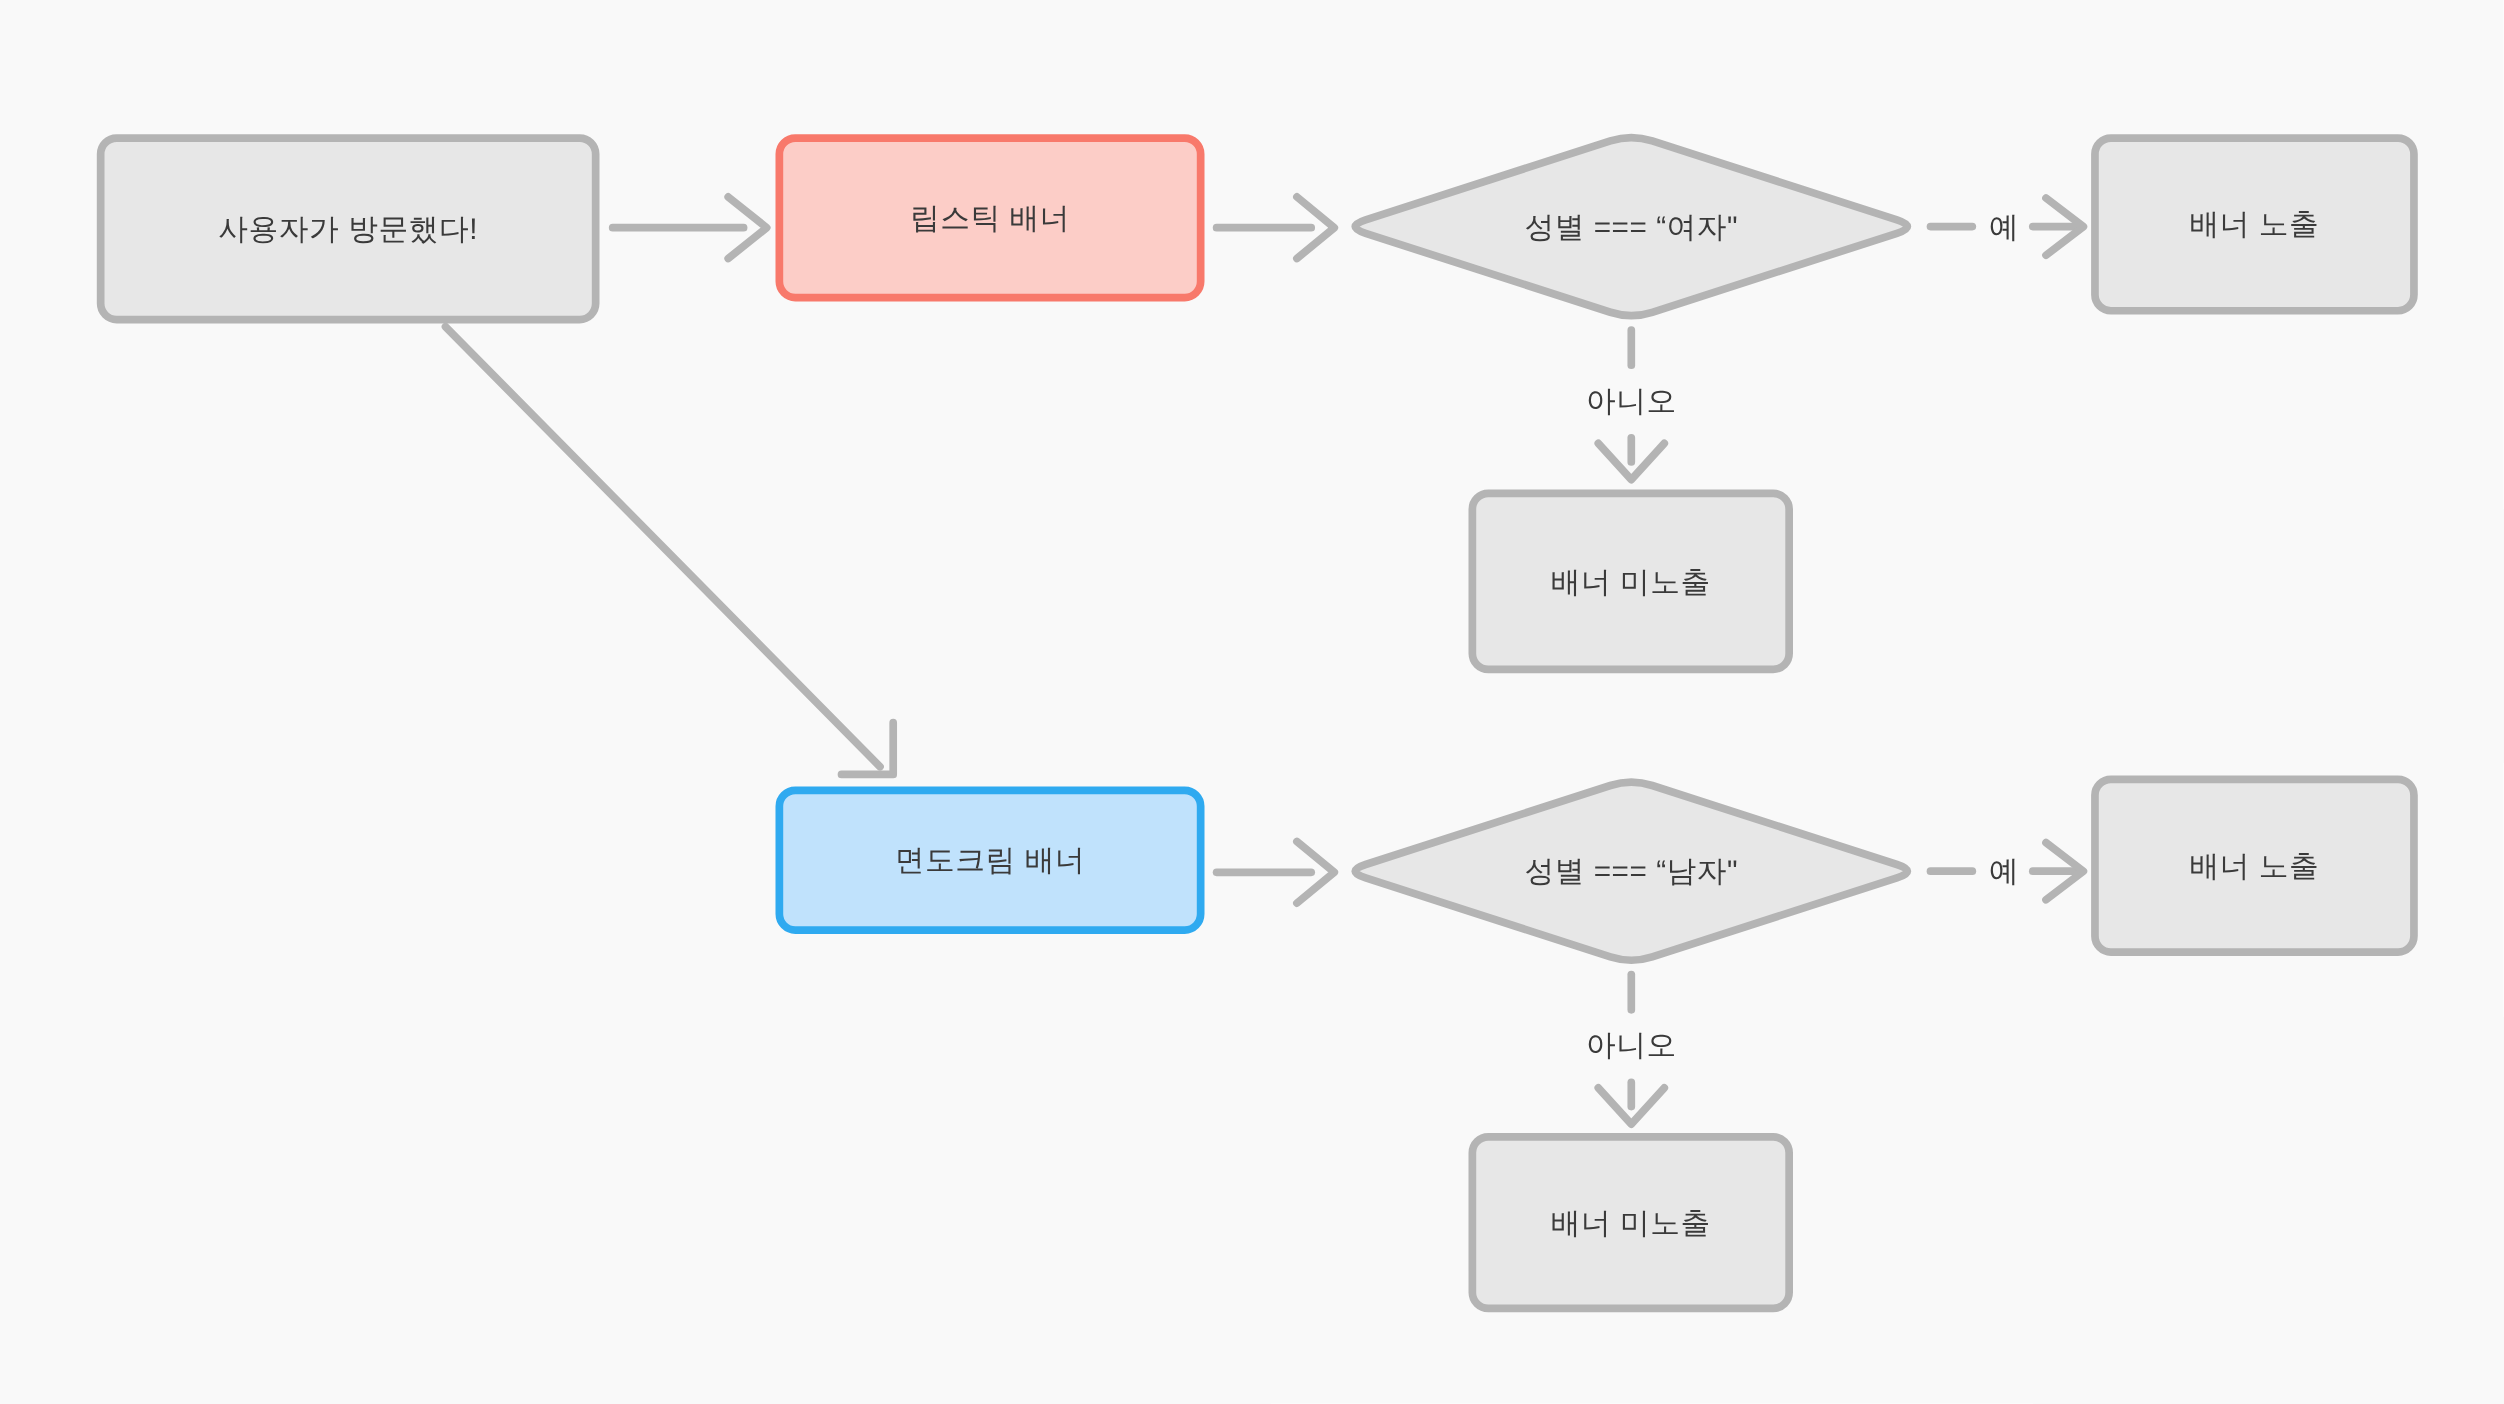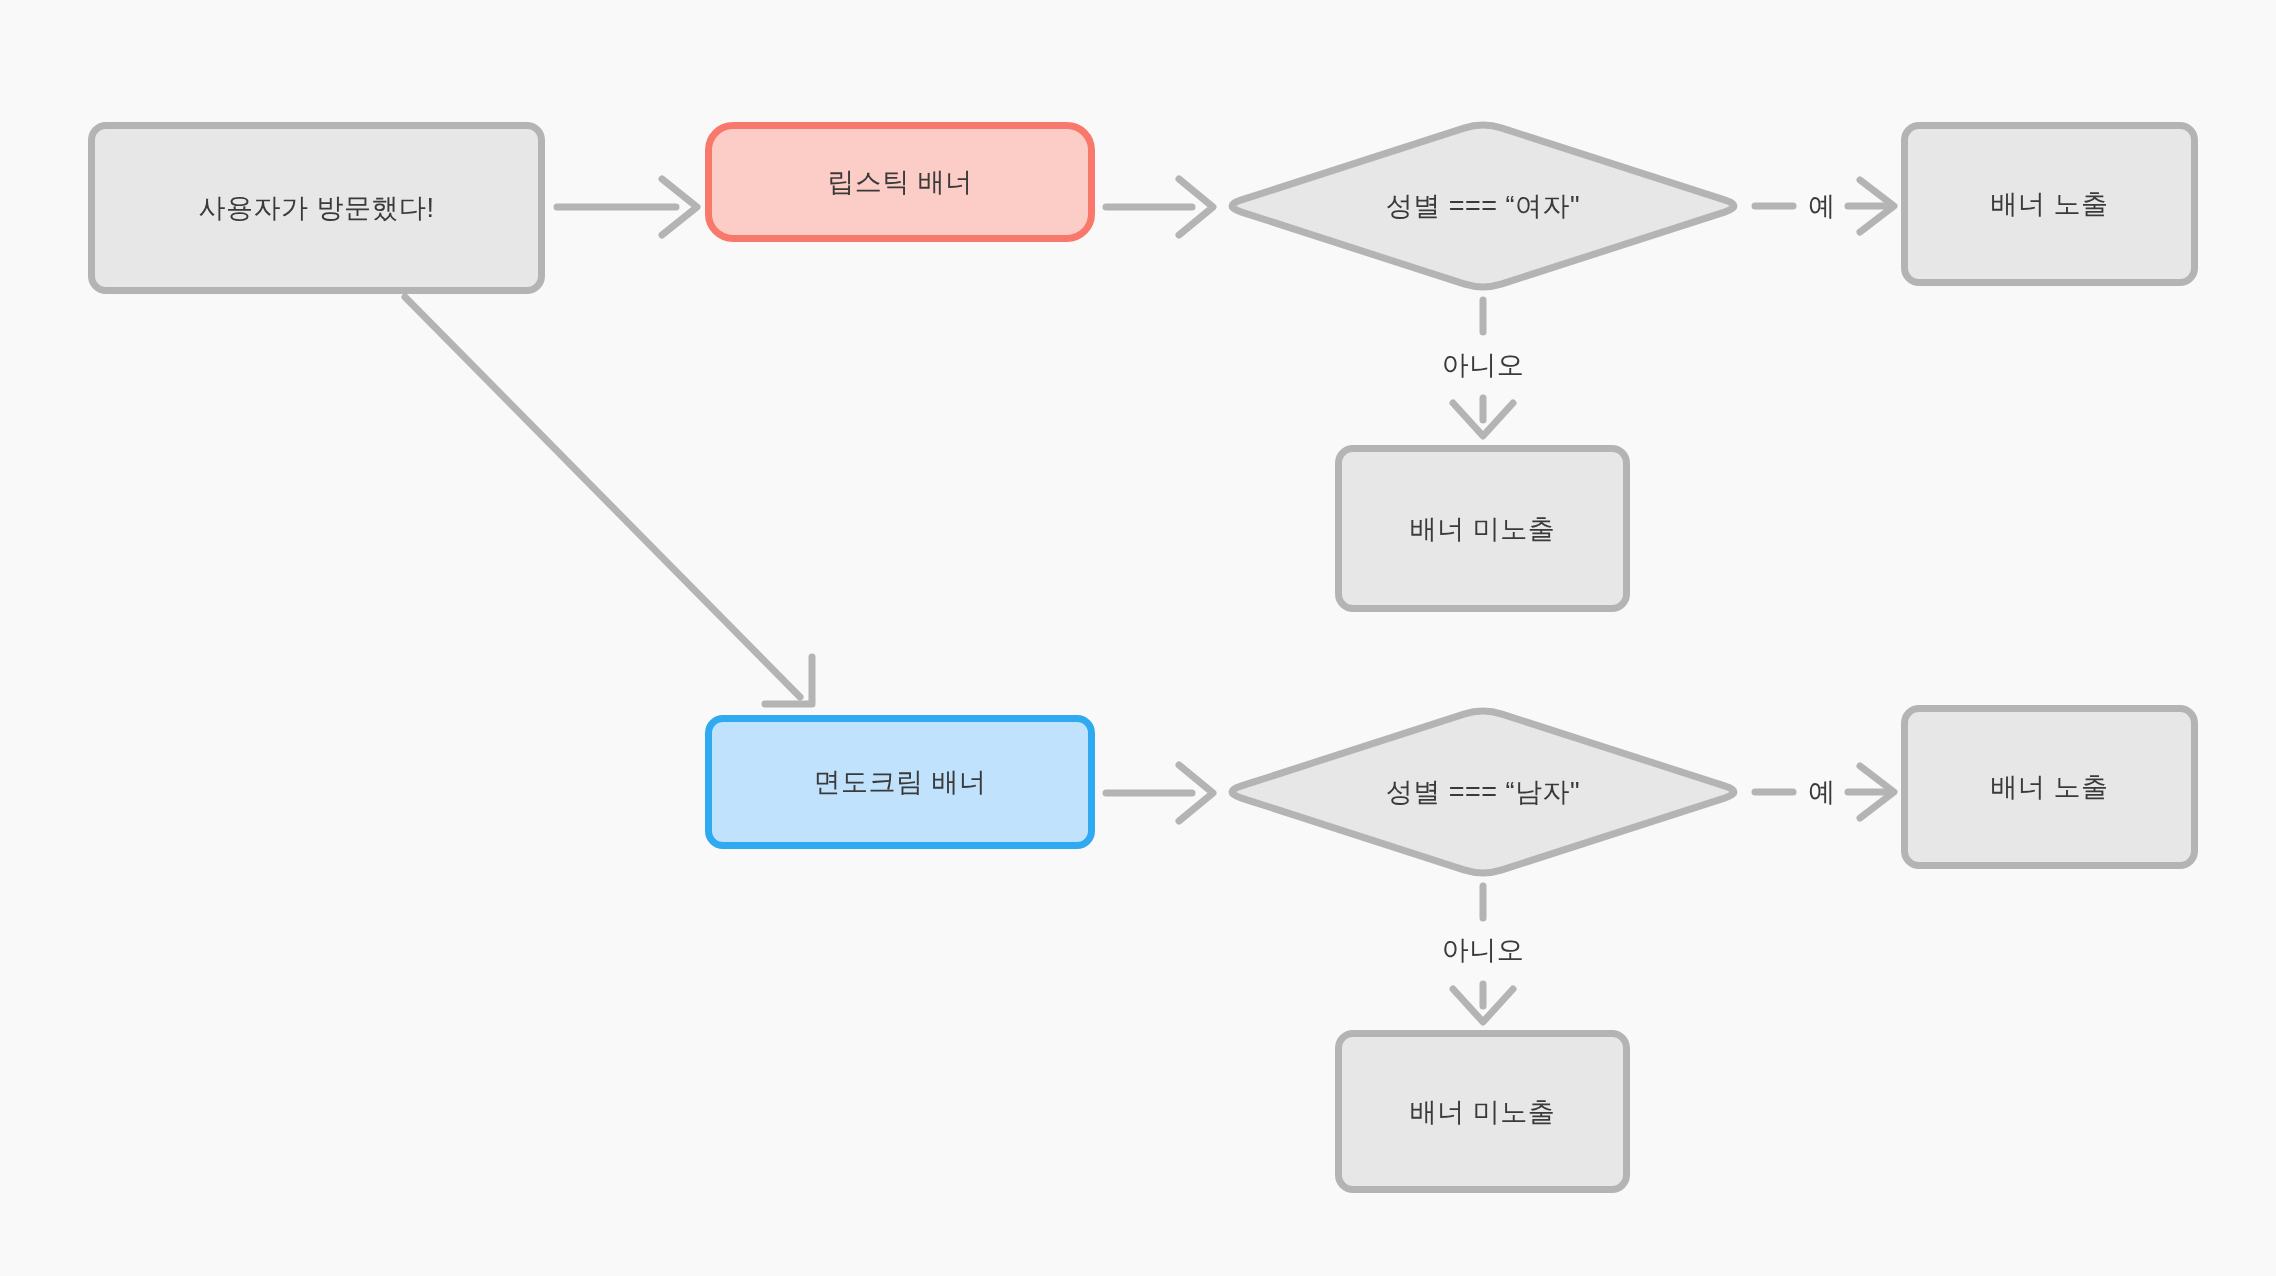--- a/index.html
+++ b/index.html
@@ -104,21 +104,21 @@
     </g>
 
     <path id="diamond1" stroke-width="7" stroke-linejoin="round" d="M 1502,128.1 L 1724.5,199.9 Q 1743.5,206 1724.5,212.1 L 1502,283.9 Q 1483,290 1464,283.9 L 1241.5,212.1 Q 1222.5,206 1241.5,199.9 L 1464,128.1 Q 1483,122 1502,128.1 Z" fill="#e7e7e7" stroke="#b4b4b4"></path>
     <use href="#diamond1" transform="translate(0,586)"></use>
   </svg>
 
   <div class="node" style="left: 88px; top: 122px; width: 457px; height: 172px; background-color: rgb(231, 231, 231); border-color: rgb(180, 180, 180);">
     <span>사용자가 방문했다!</span>
   </div>
 
-  <div class="node" style="left: 705px; top: 122px; width: 390px; height: 120px; background-color: rgb(252, 205, 199); border-color: rgb(248, 121, 107); border-radius: 28px;">
+  <div class="node" style="left: 705px; top: 122px; width: 390px; height: 152px; background-color: rgb(252, 205, 199); border-color: rgb(248, 121, 107);">
     <span>립스틱 배너</span>
   </div>
 
   <div class="node" style="left: 1901px; top: 122px; width: 297px; height: 164px; background-color: rgb(231, 231, 231); border-color: rgb(180, 180, 180);">
     <span>배너 노출</span>
   </div>
 
   <div class="node" style="left: 1335px; top: 445px; width: 295px; height: 167px; background-color: rgb(231, 231, 231); border-color: rgb(180, 180, 180);">
     <span>배너 미노출</span>
   </div>

